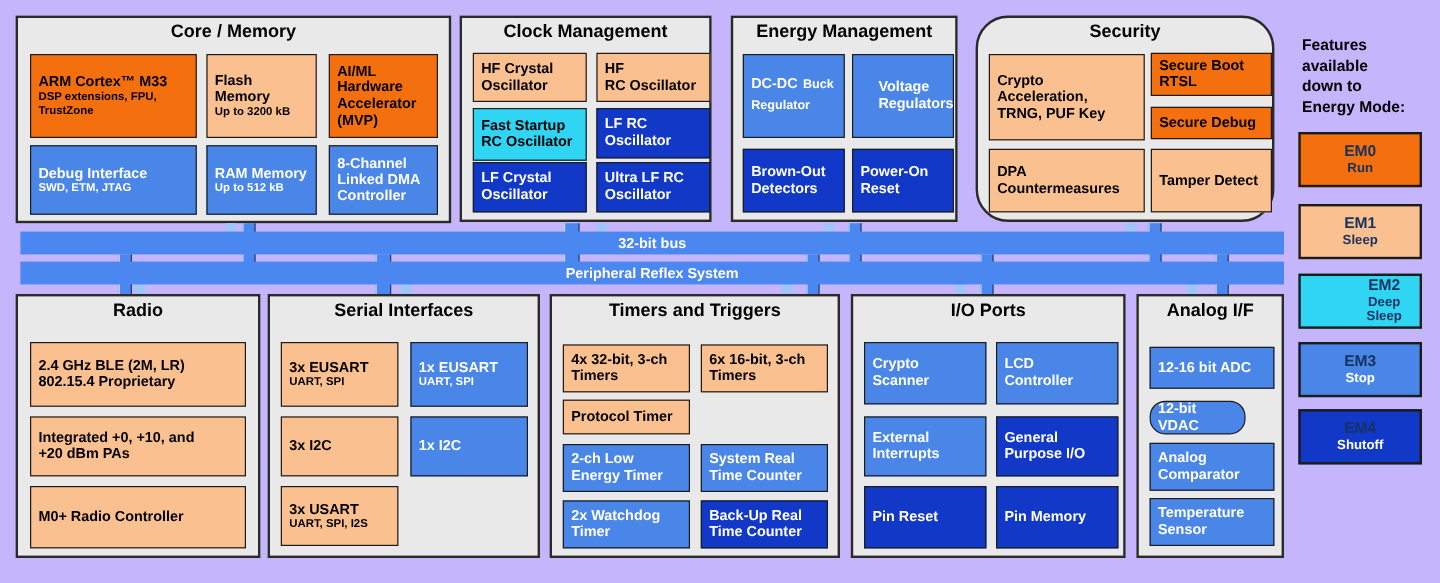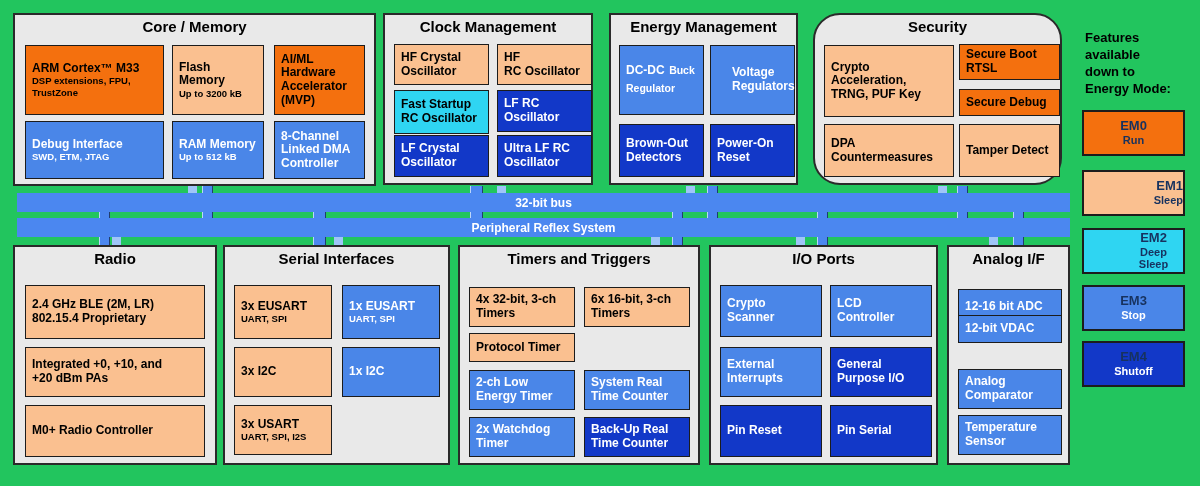--- a/index.html
+++ b/index.html
@@ -9,21 +9,21 @@
     --blue:#4a86e8;
     --dark:#1238c8;
     --bus:#4b87f0;
     --stub-light:#9fc5f8;
     --panel:#e9e9e9;
     --line:#1c1c1c;
     --navy:#17325f;
   }
   html,body{margin:0;padding:0;background:#fff;}
   #stage{
-    position:relative;width:1200px;height:486px;background:#22c55e;
+    position:relative;width:1200px;height:486px;background:#c4b5fd;
     font-family:"Liberation Sans", sans-serif;overflow:hidden;
   }
   
   .blk{position:absolute;background:var(--panel);border:2px solid #2a2a2a;box-sizing:border-box;}
   .hd{margin:3px 0 0;text-align:center;font-size:15px;font-weight:bold;color:#000;}
   
   .bx{
     position:absolute;border:1.5px solid var(--line);box-sizing:border-box;
     display:flex;flex-direction:column;justify-content:center;
     padding:2px 6px;font-weight:bold;
@@ -107,33 +107,33 @@
   #timers .b6{left:124px;top:170px;width:106px;height:40px;}
   #io{left:709px;top:245px;width:229px;height:220px;}
   #io .b0{left:9px;top:38px;width:102px;height:52px;}
   #io .b1{left:119px;top:38px;width:102px;height:52px;}
   #io .b2{left:9px;top:100px;width:102px;height:50px;}
   #io .b3{left:119px;top:100px;width:102px;height:50px;}
   #io .b4{left:9px;top:158px;width:102px;height:52px;}
   #io .b5{left:119px;top:158px;width:102px;height:52px;}
   #analog{left:947px;top:245px;width:123px;height:220px;}
   #analog .b0{left:9px;top:42px;width:104px;height:35px;}
-  #analog .b1{left:9px;top:68px;width:104px;height:28px;}
+  #analog .b1{left:9px;top:87px;width:80px;height:28px;border-radius:13px;}
   #analog .b2{left:9px;top:122px;width:104px;height:40px;}
   #analog .b3{left:9px;top:168px;width:104px;height:40px;}
   
   #legend-heading{position:absolute;left:1085px;top:30px;width:100px;
     font-size:13px;font-weight:bold;color:#000;line-height:1.3;white-space:pre-line;}
   .em{position:absolute;left:1082px;width:103px;height:46px;border:2px solid var(--line);
     box-sizing:border-box;display:flex;flex-direction:column;align-items:center;justify-content:center;
     font-weight:bold;text-align:center;}
   .em .t{font-size:13px;line-height:1.15;color:var(--navy);}
   .em .s{font-size:11px;line-height:1.15;color:var(--navy);}
   .em.wt .s{color:#fff;}
-  #em0{top:110px;} #em1{top:170px;align-items:flex-end;} #em2{top:228px;padding-left:40px;} #em3{top:285px;} #em4{top:341px;}
+  #em0{top:110px;} #em1{top:170px;} #em2{top:228px;padding-left:40px;} #em3{top:285px;} #em4{top:341px;}
 </style>
 </head>
 <body>
 
 <div id="stage">
 
   <section class="blk" id="core">
     <h2 class="hd">Core / Memory</h2>
     <div class="bx orange b0">
       <span class="t">ARM Cortex™ M33</span>
@@ -346,21 +346,21 @@
 Interrupts</span>
     </div>
     <div class="bx dark b3">
       <span class="t">General
 Purpose I/O</span>
     </div>
     <div class="bx dark b4">
       <span class="t">Pin Reset</span>
     </div>
     <div class="bx dark b5">
-      <span class="t">Pin Serial</span>
+      <span class="t">Pin Memory</span>
     </div>
   </section>
 
   <section class="blk" id="analog">
     <h2 class="hd">Analog I/F</h2>
     <div class="bx mblue b0">
       <span class="t">12-16 bit ADC</span>
     </div>
     <div class="bx mblue b1">
       <span class="t">12-bit VDAC</span>

